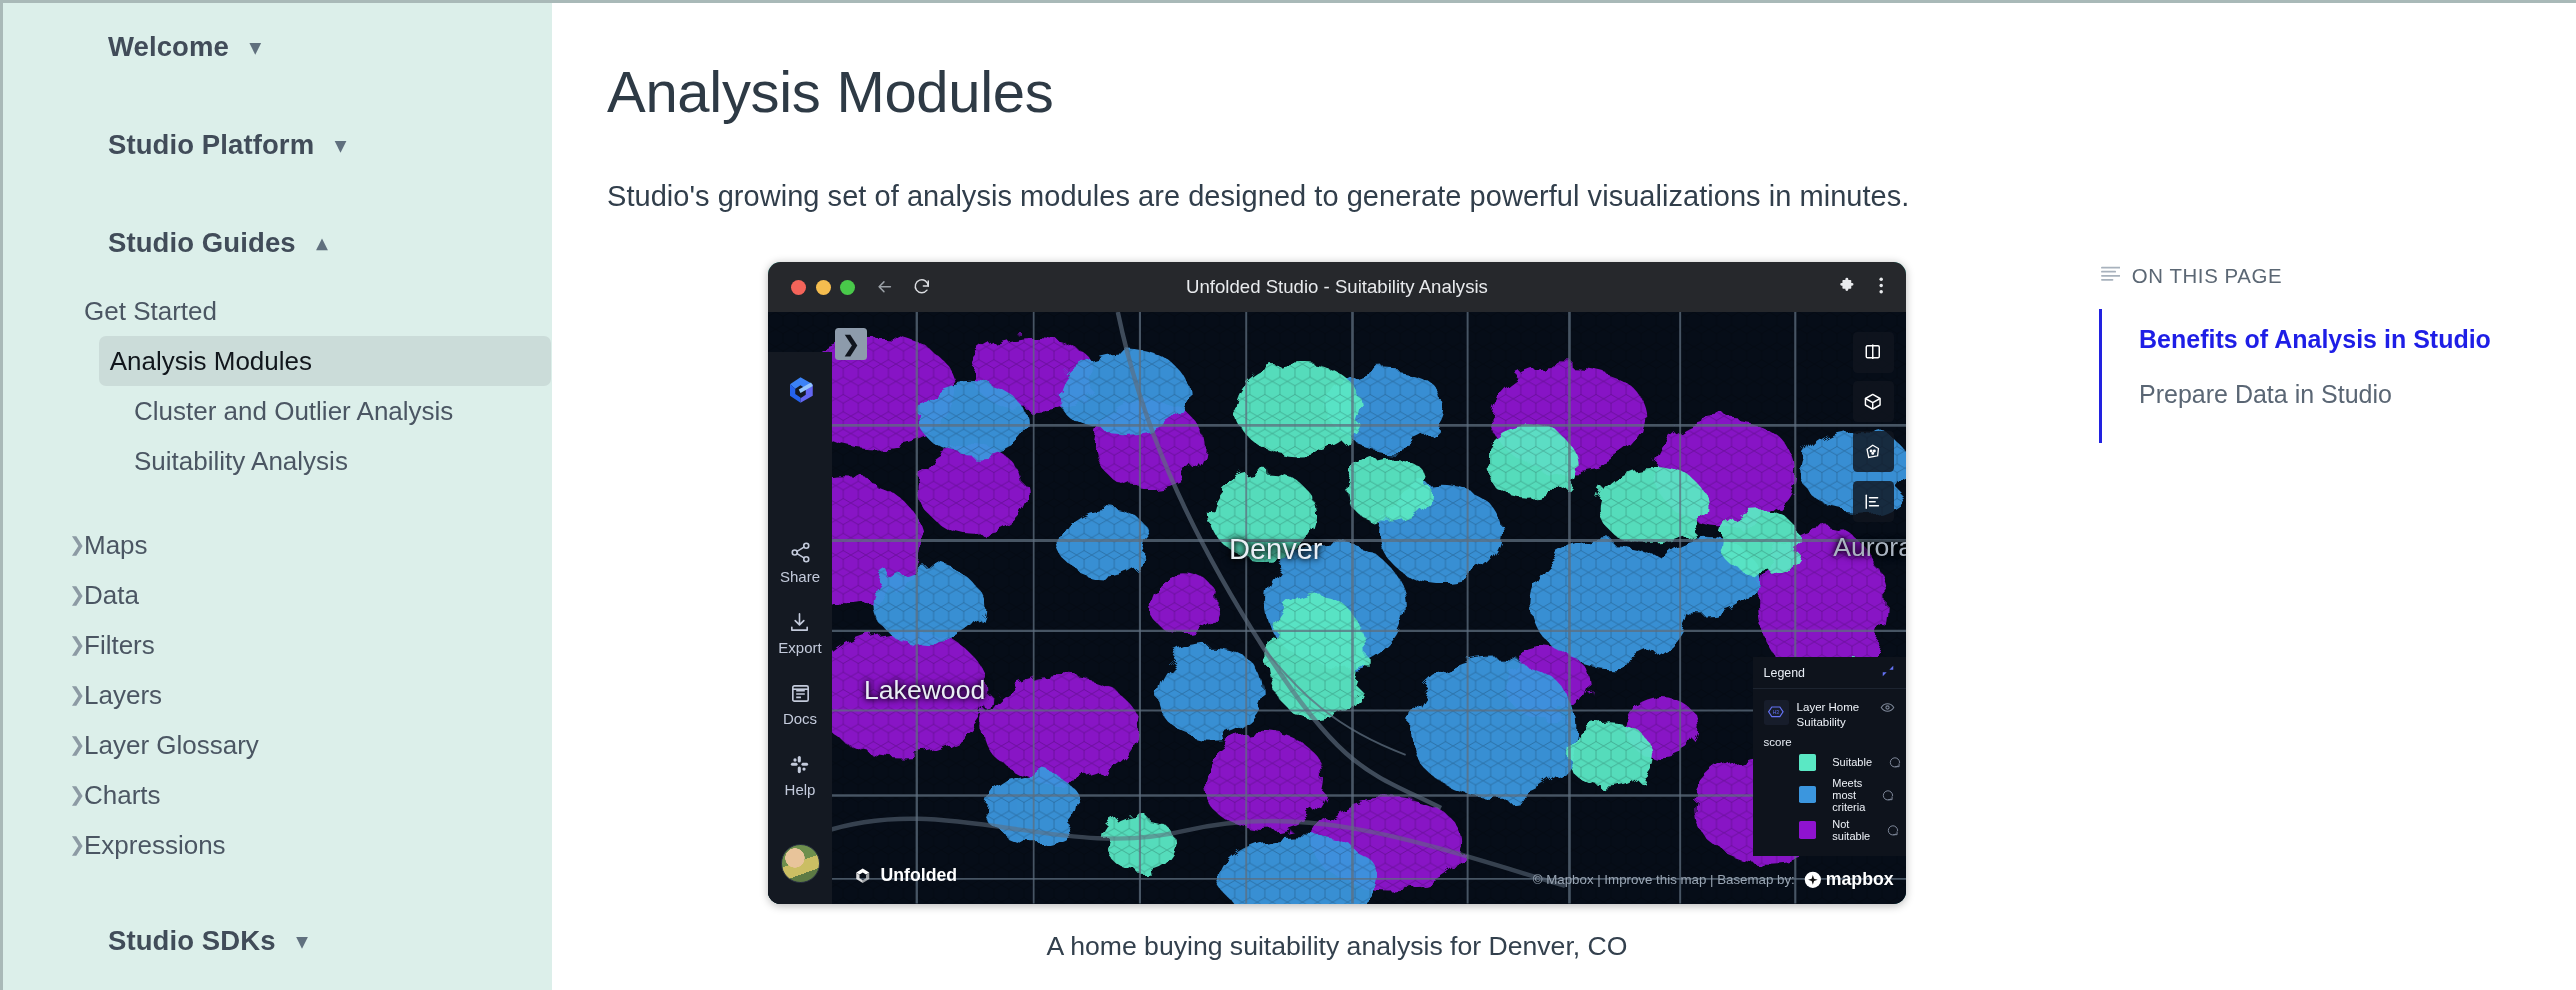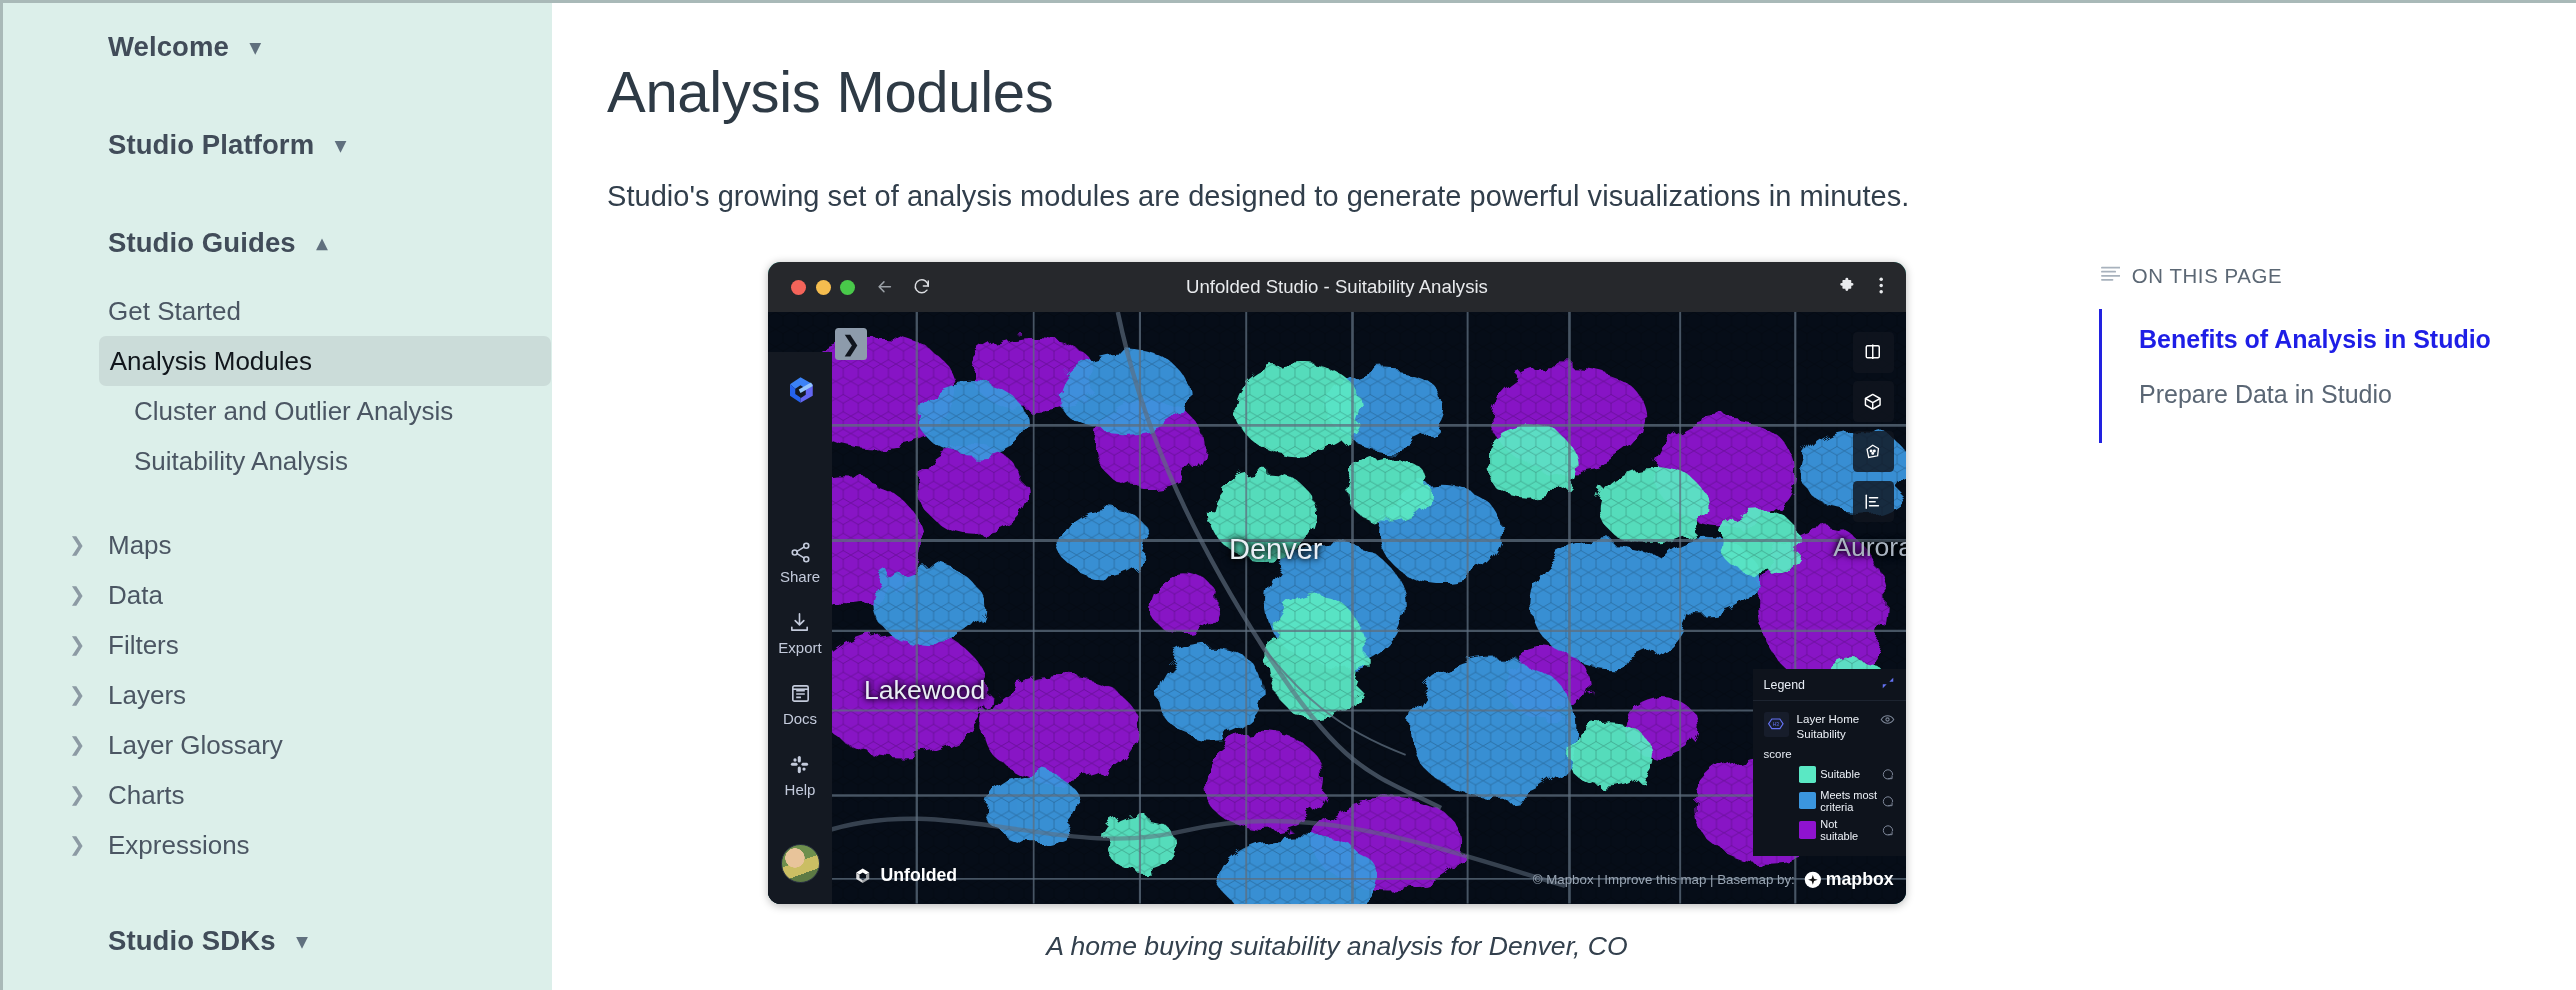--- a/index.html
+++ b/index.html
@@ -37,21 +37,21 @@
     font-size: 27.5px;
     font-weight: 700;
     letter-spacing: 0.1px;
   }
   .nav-group .chev { color: #60707e; font-size: 21px; line-height: 1; display:inline-block; }
   .nav-group.spaced-top { margin-top: 43px; }
 
   .nav-item {
     display: flex; align-items: center;
     height: 50px;
-    padding-left: 105px;
+    padding-left: 81px;
     color: #4b5663;
     font-size: 26px;
     cursor: pointer;
     position: relative;
   }
   .nav-item .twisty {
     position: absolute; left: 66px;
     color: #8c9aa4; font-size: 19.5px; line-height: 1;
   }
   .nav-item.active {
@@ -211,42 +211,41 @@
   }
   .legend-body { padding: 10.6px 10.6px 8.9px 10.6px; }
   .legend-layer { display:flex; align-items:flex-start; gap:8px; }
   .h3-chip {
     width: 25px; height: 25px; flex:0 0 25px;
     background:#171d2b; border-radius:2.7px;
     display:flex; align-items:center; justify-content:center;
   }
   .legend-layer-name { flex:1 1 auto; font-size:11.5px; line-height:1.28; color:#eef2f8; }
   .legend-score { margin: 7px 0 5.3px 0; font-size:11.5px; color:#e8edf5; }
-  .legend-row { display:flex; align-items:center; gap:4px; margin-bottom: 5.3px; padding-left: 35px; }
+  .legend-row { display:flex; align-items:center; gap:16px; margin-bottom: 5.3px; padding-left: 35px; }
   .swatch { width: 17.7px; height: 17.7px; flex:0 0 17.7px; border-radius:1.8px; }
   .legend-row .lbl { flex:1 1 auto; font-size:11px; color:#eef2f8; }
   .eye, .undo { color:#7d8798; display:flex; align-items:center; cursor:pointer; }
 
   .unfolded-wm {
     position:absolute; left: 85px; bottom: 17.7px; z-index:5;
     display:flex; align-items:center; gap:8px;
     color:#fff; font-size:17.7px; font-weight:600;
   }
   .mapbox-attrib {
     position:absolute; right: 12.4px; bottom: 14px; z-index: 4;
     display:flex; align-items:center; gap:8.9px;
     color: #9aa6b4; font-size: 13.3px;
   }
   .mapbox-attrib .logo {
     display:flex; align-items:center; gap:4.4px; color:#fff; font-size:17.7px; font-weight:700;
   }
   .caption {
     margin-top: 26.6px; width: 1138px;
     text-align:center;
-    font-style: italic;
     font-size: 26.6px;
     color: #33404d;
   }
 
   
   .toc {
     flex: 1 1 auto;
     padding: 262px 0 0 0;
     padding-left: 41px;
   }

